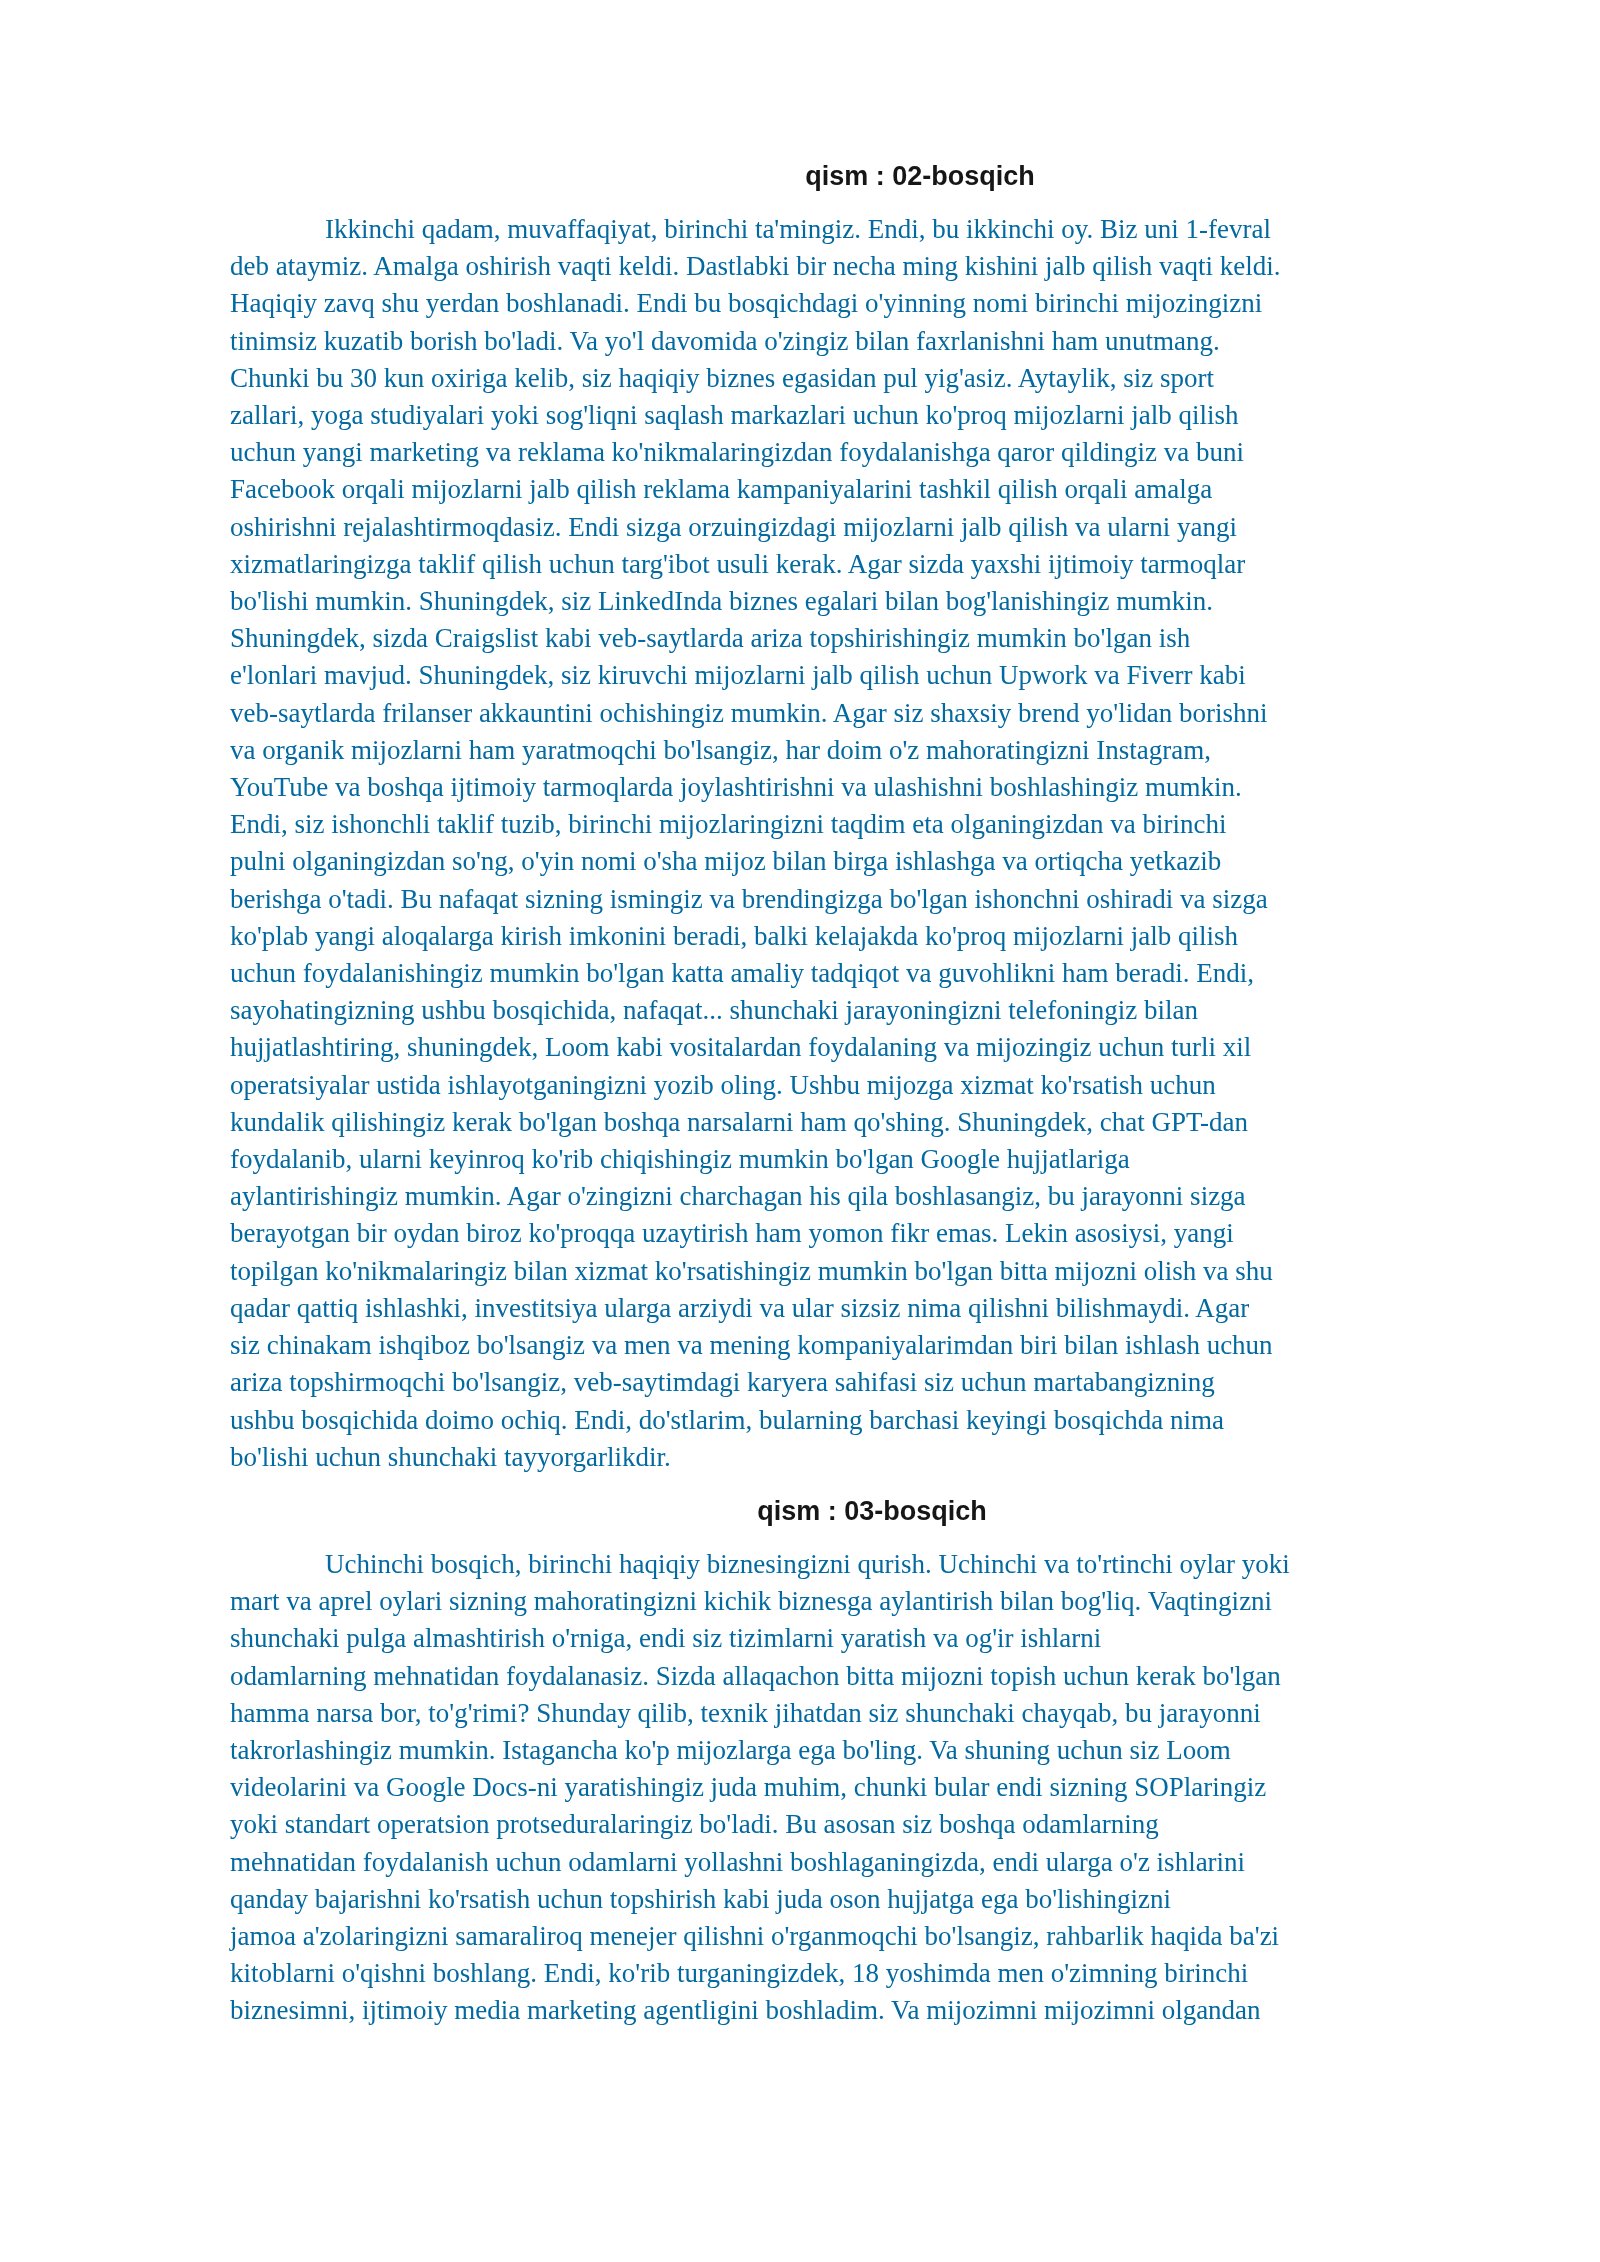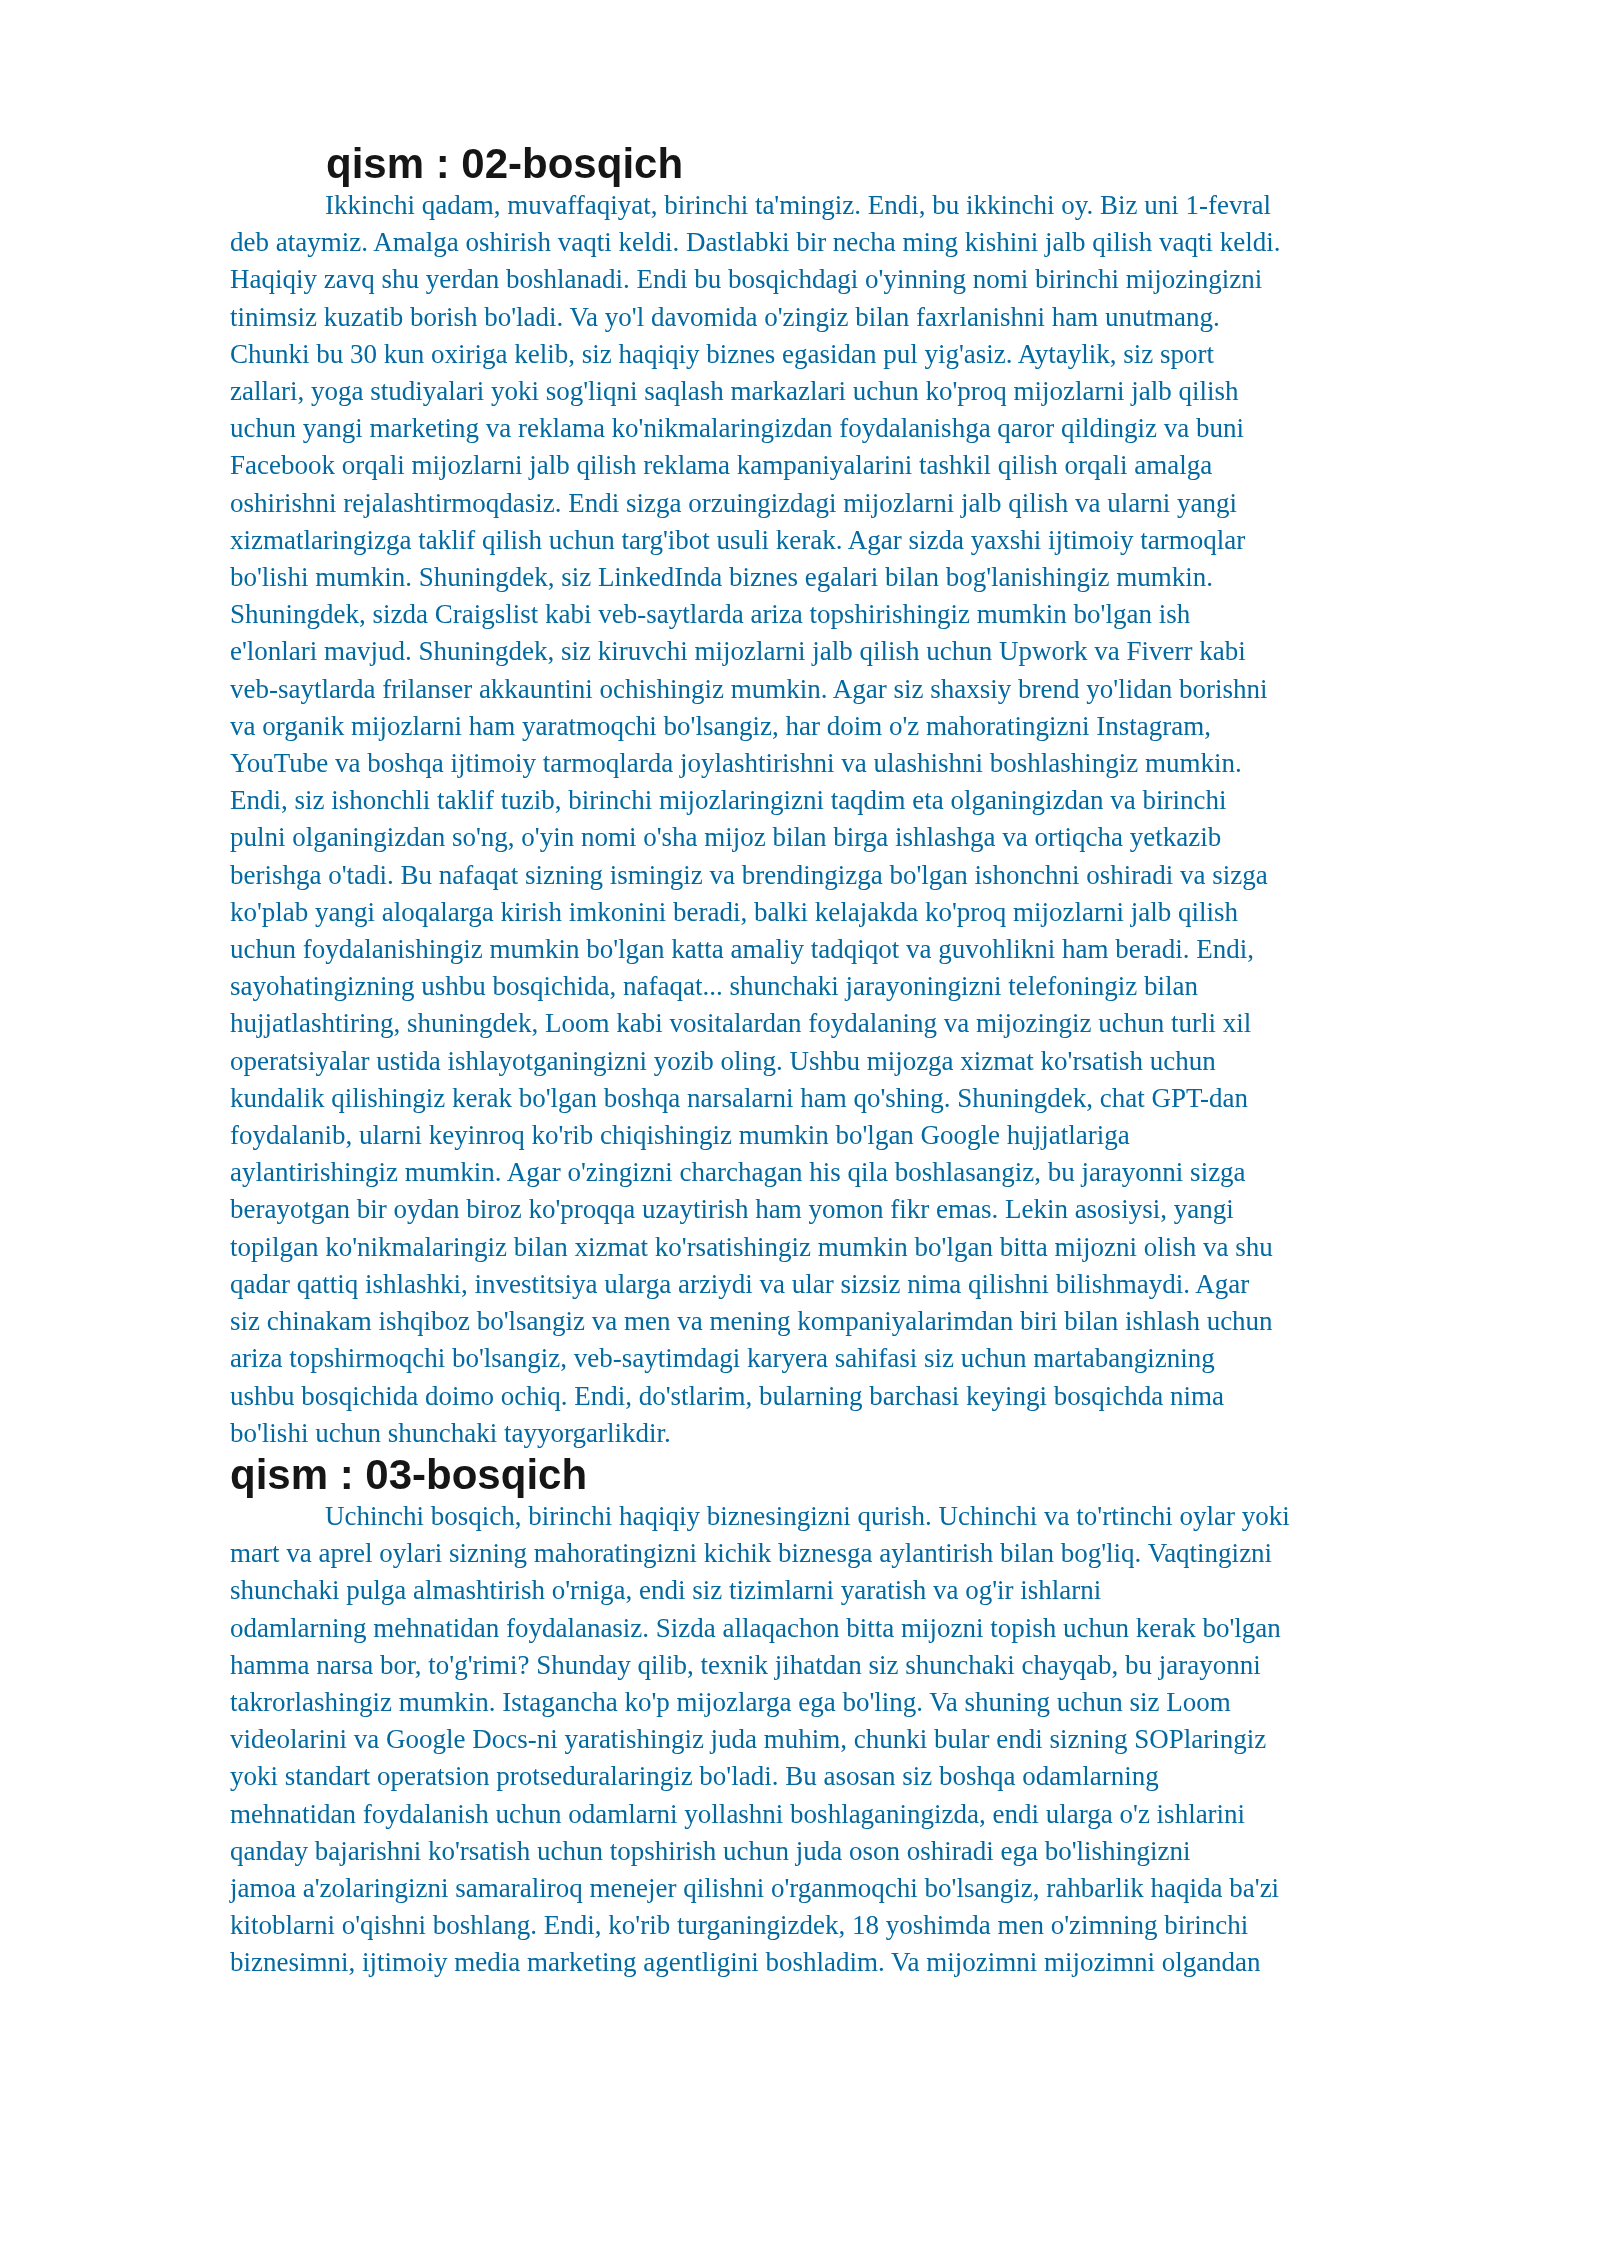--- a/index.html
+++ b/index.html
@@ -15,26 +15,26 @@
     overflow: hidden;
     font-family: "Liberation Serif", serif;
     color: #1c1c1c;
   }
   .content {
     margin-left: 230px;
     width: 1260px;
     padding-top: 141px;
   }
   .section-heading {
-    margin: 0;
+    margin: 12px;
     width: 1260px;
-    text-align: left;
+    text-align: center;
     font-family: "Liberation Sans", sans-serif;
     font-weight: bold;
-    font-size: 42px;
+    font-size: 27px;
     line-height: 46px;
     color: #161616;
   }
   .section-heading.offset {
     
     width: 1164px;
     padding-left: 96px;
   }
   .body-line {
     font-family: "Liberation Serif", serif;
@@ -94,19 +94,19 @@
 
     <div class="body-line first">Uchinchi bosqich, birinchi haqiqiy biznesingizni qurish. Uchinchi va to'rtinchi oylar yoki</div>
     <div class="body-line">mart va aprel oylari sizning mahoratingizni kichik biznesga aylantirish bilan bog'liq. Vaqtingizni</div>
     <div class="body-line">shunchaki pulga almashtirish o'rniga, endi siz tizimlarni yaratish va og'ir ishlarni</div>
     <div class="body-line">odamlarning mehnatidan foydalanasiz. Sizda allaqachon bitta mijozni topish uchun kerak bo'lgan</div>
     <div class="body-line">hamma narsa bor, to'g'rimi? Shunday qilib, texnik jihatdan siz shunchaki chayqab, bu jarayonni</div>
     <div class="body-line">takrorlashingiz mumkin. Istagancha ko'p mijozlarga ega bo'ling. Va shuning uchun siz Loom</div>
     <div class="body-line">videolarini va Google Docs-ni yaratishingiz juda muhim, chunki bular endi sizning SOPlaringiz</div>
     <div class="body-line">yoki standart operatsion protseduralaringiz bo'ladi. Bu asosan siz boshqa odamlarning</div>
     <div class="body-line">mehnatidan foydalanish uchun odamlarni yollashni boshlaganingizda, endi ularga o'z ishlarini</div>
-    <div class="body-line">qanday bajarishni ko'rsatish uchun topshirish uchun juda oson oshiradi ega bo'lishingizni</div>
+    <div class="body-line">qanday bajarishni ko'rsatish uchun topshirish kabi juda oson hujjatga ega bo'lishingizni</div>
     <div class="body-line">jamoa a'zolaringizni samaraliroq menejer qilishni o'rganmoqchi bo'lsangiz, rahbarlik haqida ba'zi</div>
     <div class="body-line">kitoblarni o'qishni boshlang. Endi, ko'rib turganingizdek, 18 yoshimda men o'zimning birinchi</div>
     <div class="body-line">biznesimni, ijtimoiy media marketing agentligini boshladim. Va mijozimni mijozimni olgandan</div>
 
   </div>
 </div>
 
 </body></html>

